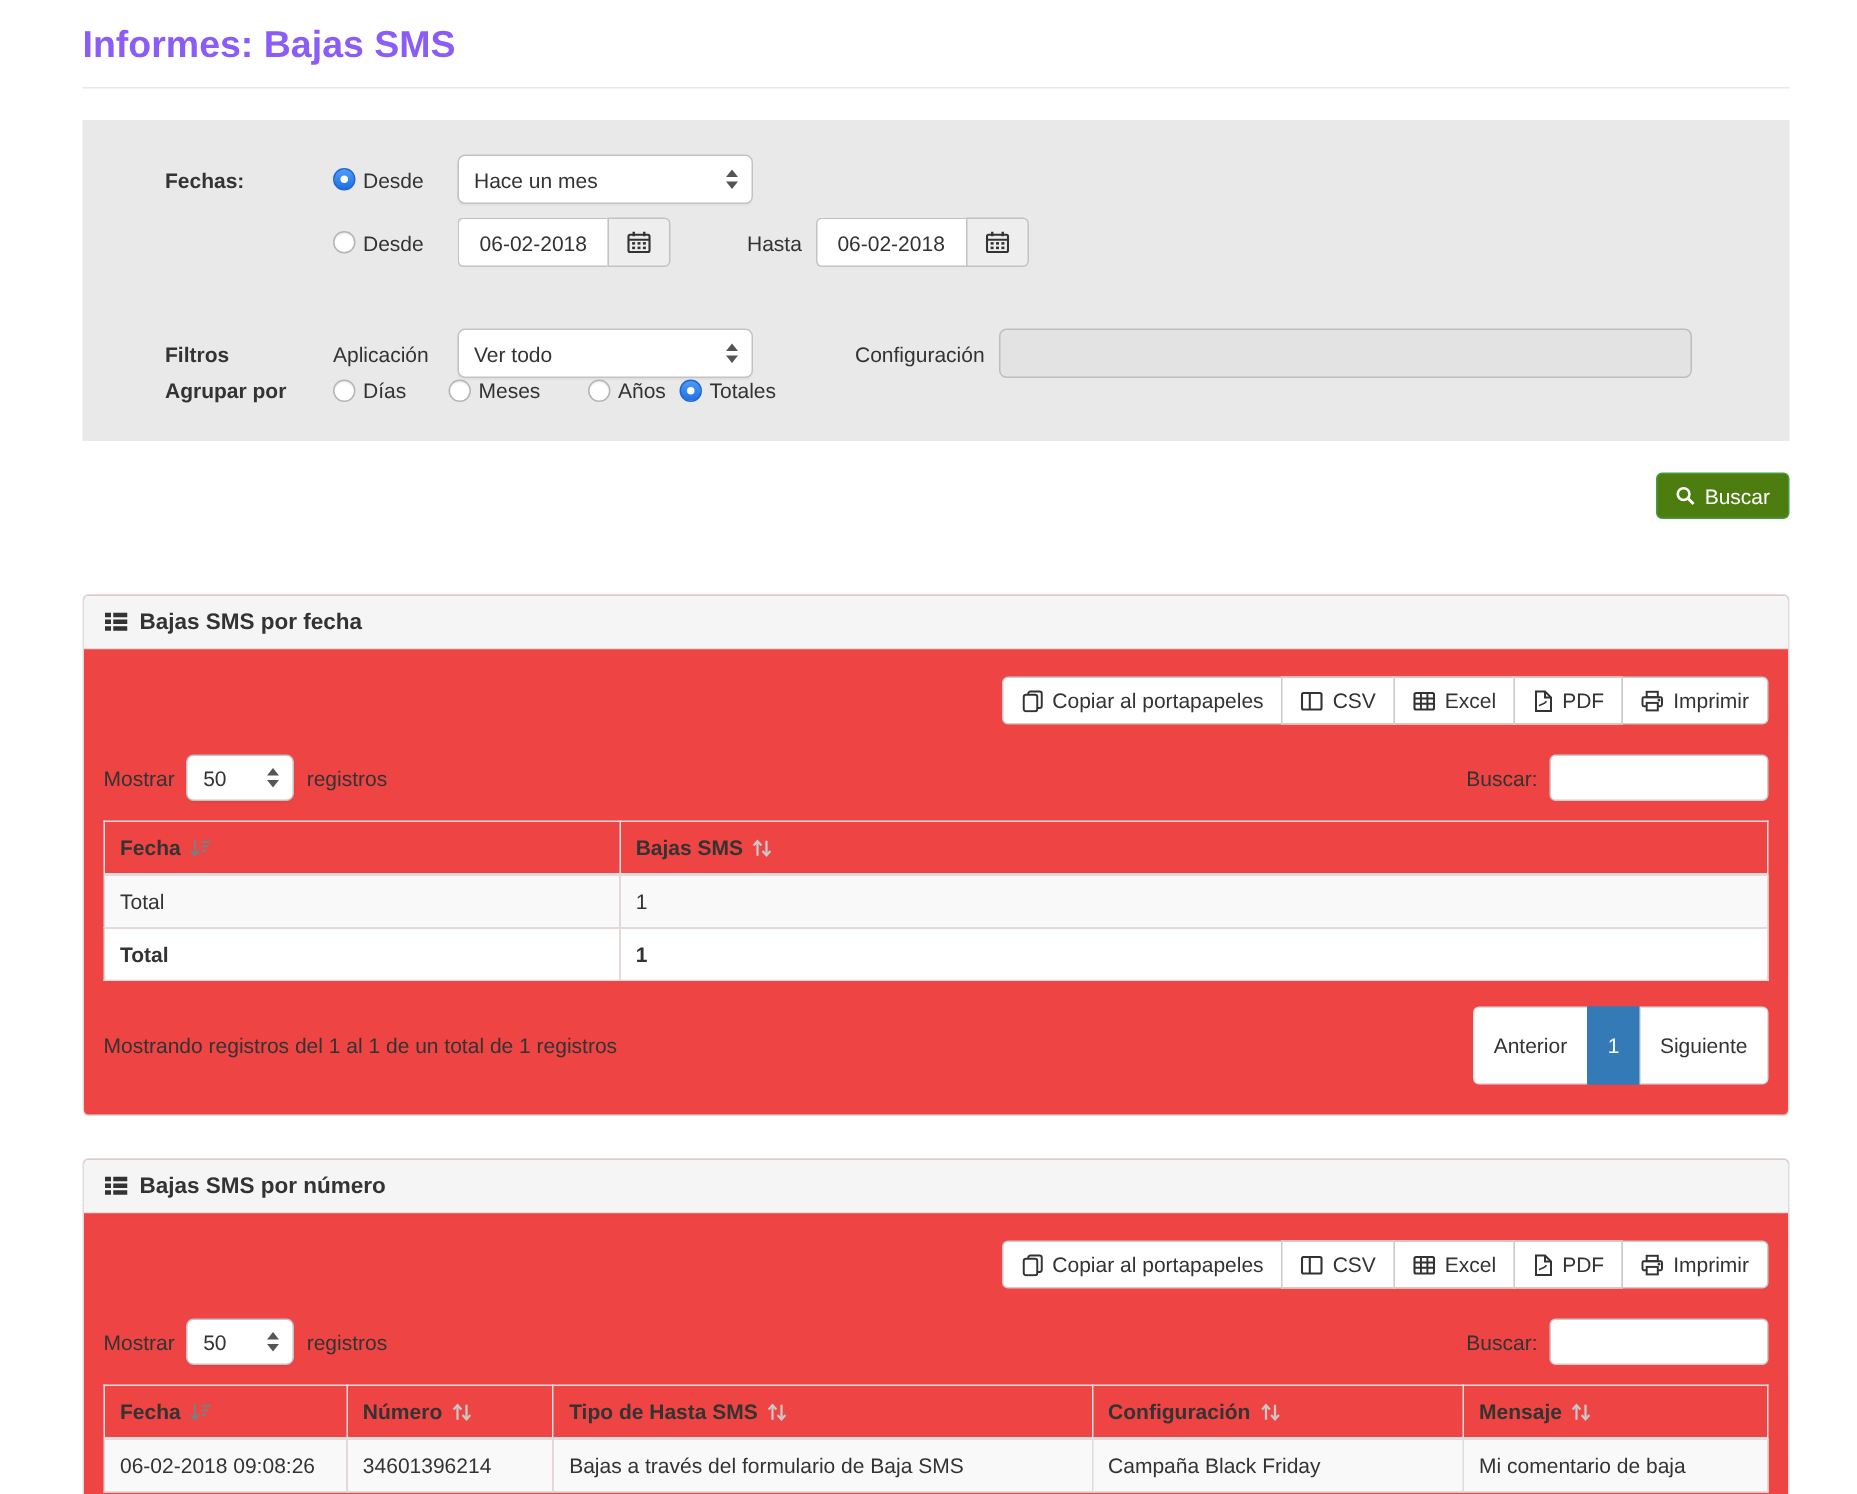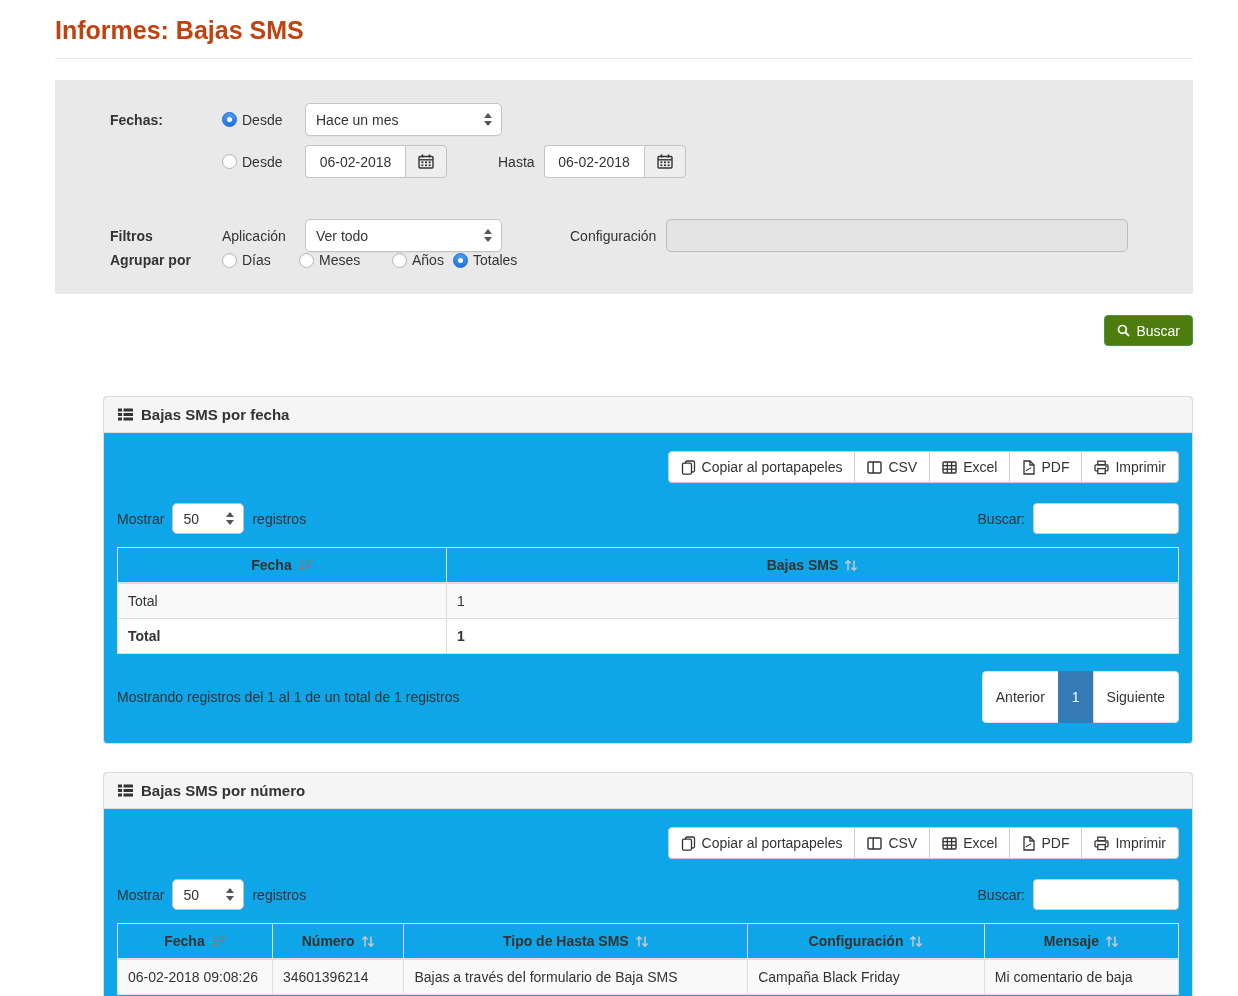--- a/index.html
+++ b/index.html
@@ -1,21 +1,21 @@
 <!DOCTYPE html>
 <html><head>
 <meta charset="utf-8">
 <style>
   * { box-sizing: border-box; margin: 0; padding: 0; }
   html, body { width: 1238px; height: 996px; overflow: hidden; background: #fff; }
   body { font-family: "Liberation Sans", sans-serif; font-size: 14px; color: #333; }
   .container { padding: 0 45px 0 55px; }
 
   
-  .page-title { font-size: 25px; font-weight: bold; color: #c2410c; padding-top: 16px; }
+  .page-title { font-size: 25px; font-weight: bold; color: #8b5cf6; padding-top: 16px; }
   .title-rule { border: none; border-top: 1px solid #e7e7e7; margin-top: 13px; }
 
   
   .filter-panel { background: #e9e9e9; margin-top: 21px; padding: 23px 0 26px 55px; }
   .frow { display: flex; align-items: center; }
   .flabel { width: 112px; font-weight: bold; flex: none; }
   .plain-label { font-weight: normal; }
   .radio-cell { width: 83px; display: flex; align-items: center; gap: 5px; flex: none; cursor: default; }
   .radio { width: 15px; height: 15px; border-radius: 50%; background: #fff;
            border: 1px solid #b5b5b5; flex: none; position: relative;
@@ -54,21 +54,21 @@
   .agrupar-group { display: flex; }
   .ag-0 { width: 77px; } .ag-1 { width: 93px; } .ag-2 { width: 61px; }
 
   
   .buscar-row { display: flex; justify-content: flex-end; margin-top: 21px; }
   .btn-buscar { background: #4d7c0f; border: 1px solid #449d44; color: #fff; border-radius: 4px;
                 height: 31px; padding: 0 12px; font-size: 14px; font-family: inherit;
                 display: flex; align-items: center; gap: 6px; cursor: pointer; }
 
   
-  .panel { border: 1px solid #ddd; border-radius: 4px; margin-top: 50px; background: #0ea5e9; margin-left: 48px; }
+  .panel { border: 1px solid #ddd; border-radius: 4px; margin-top: 50px; background: #ef4444; }
   .panel-2 { margin-top: 28px; }
   .panel-heading { background: #f5f5f5; border-bottom: 1px solid #ddd; border-radius: 3px 3px 0 0;
                    padding: 9px 14px; font-size: 15px; font-weight: bold; color: #333;
                    display: flex; align-items: center; gap: 8px; }
   .panel-body { padding: 18px 13px 20px; }
 
   .export-row { display: flex; justify-content: flex-end; }
   .btn-group { display: flex; }
   .btn { background: #fff; border: 1px solid #ccc; color: #333; height: 32px; padding: 0 12px;
          font-size: 14px; font-family: inherit; display: flex; align-items: center; gap: 6px;
@@ -83,21 +83,21 @@
   .search-input { width: 146px; height: 31px; border: 1px solid #ccc; border-radius: 4px;
                   padding: 0 8px; font-family: inherit; font-size: 14px; }
 
   
   table.data { width: 100%; border-collapse: collapse; margin-top: 13px; }
   table.data th, table.data td { border: 1px solid #ddd; padding: 9px 10px; font-size: 14px;
                                  text-align: left; vertical-align: middle; }
   table.data thead th { border-bottom-width: 2px; font-weight: bold; cursor: pointer; }
   table.data tbody tr:nth-child(odd) { background: #f9f9f9; }
   table.data tfoot th { font-weight: bold; background: #fff; }
-  .th-inner { display: flex; align-items: center; justify-content: center; gap: 6px; }
+  .th-inner { display: flex; align-items: center; justify-content: flex-start; gap: 6px; }
   .sort-ico { flex: none; display: inline-flex; }
 
   
   .info-row { display: flex; justify-content: space-between; align-items: center; margin-top: 17px; }
   .pagination { display: flex; }
   .page-btn { border: 1px solid #ddd; background: #fff; color: #333; padding: 17px 13px;
               margin-left: -1px; cursor: pointer; font-size: 14px; }
   .page-btn:first-child { border-radius: 4px 0 0 4px; margin-left: 0; }
   .page-btn:last-child { border-radius: 0 4px 4px 0; }
   .page-btn.active { background: #337ab7; border-color: #337ab7; color: #fff; }

